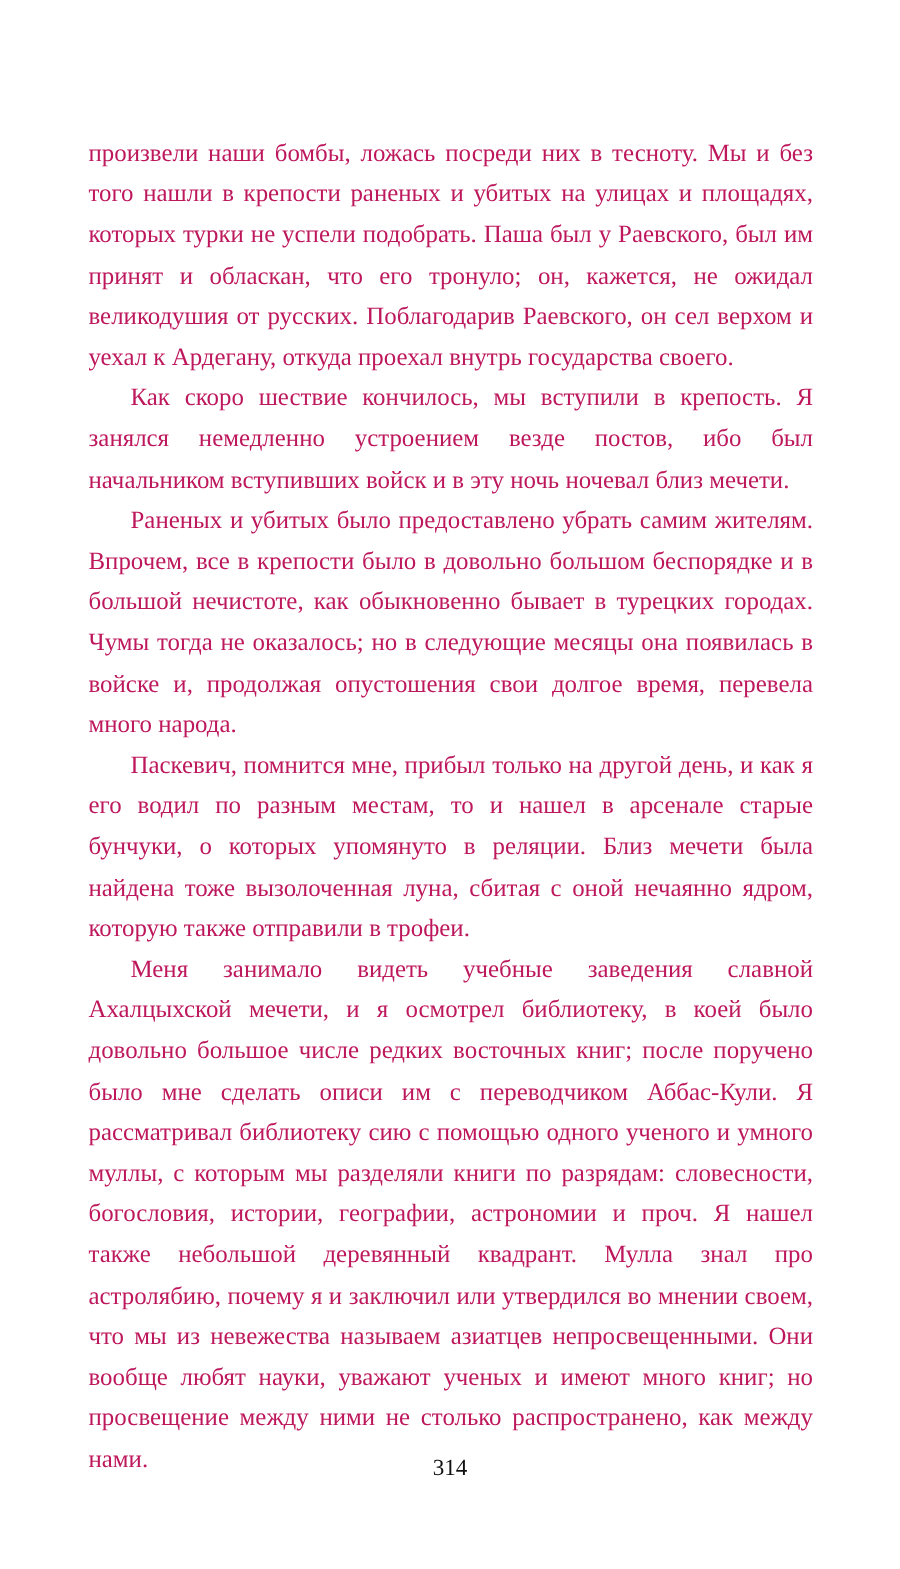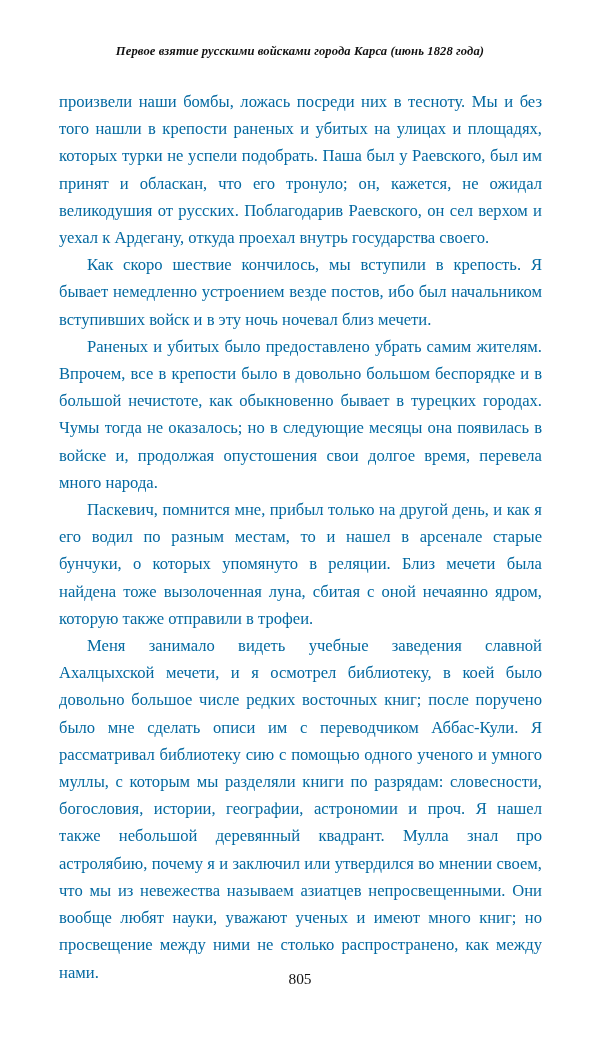--- a/index.html
+++ b/index.html
@@ -35,21 +35,21 @@
   }
   .body-text {
     position: absolute;
     top: 88px;
     left: 59px;
     width: 483px;
     font-size: 16.6px;
     line-height: 27.2px;
     text-align: justify;
     text-justify: inter-word;
-    color: #0369a1;
+    color: #be185d;
     hyphens: manual;
   }
   .body-text p {
     margin: 0;
     text-indent: 28px;
   }
   .body-text p.first {
     text-indent: 0;
   }
   .folio {
@@ -60,25 +60,24 @@
     text-align: center;
     font-size: 15.4px;
     color: #111;
   }
 </style>
 </head>
 <body>
 
 <div class="page">
 
-  <div class="running-head">Первое взятие русскими войсками города Карса (июнь 1828 года)</div>
 
   <div class="body-text">
     <p class="first">произвели наши бомбы, ложась посреди них в тесноту. Мы и без того нашли в крепости раненых и убитых на улицах и площадях, которых турки не успели подобрать. Паша был у Раевского, был им принят и обласкан, что его тронуло; он, кажется, не ожидал великодушия от русских. Поблагодарив Раевского, он сел верхом и уехал к Ардегану, откуда проехал внутрь государства своего.</p>
-    <p>Как скоро шествие кончилось, мы вступили в крепость. Я бывает немедленно устроением везде постов, ибо был начальником вступивших войск и в эту ночь ночевал близ мечети.</p>
+    <p>Как скоро шествие кончилось, мы вступили в крепость. Я занялся немедленно устроением везде постов, ибо был начальником вступивших войск и в эту ночь ночевал близ мечети.</p>
     <p>Раненых и убитых было предоставлено убрать самим жителям. Впрочем, все в крепости было в довольно большом беспорядке и в большой нечистоте, как обыкновенно бывает в турецких городах. Чумы тогда не оказалось; но в следующие месяцы она появилась в войске и, продолжая опустошения свои долгое время, перевела много народа.</p>
     <p>Паскевич, помнится мне, прибыл только на другой день, и как я его водил по разным местам, то и нашел в арсенале старые бунчуки, о которых упомянуто в реляции. Близ мечети была найдена тоже вызолоченная луна, сбитая с оной нечаянно ядром, которую также отправили в трофеи.</p>
     <p>Меня занимало видеть учебные заведения славной Ахалцыхской мечети, и я осмотрел библиотеку, в коей было довольно большое числе редких восточных книг; после поручено было мне сделать описи им с переводчиком Аббас-Кули. Я рассматривал библиотеку сию с помощью одного ученого и умного муллы, с которым мы разделяли книги по разрядам: словесности, богословия, истории, географии, астрономии и проч. Я нашел также небольшой деревянный квадрант. Мулла знал про астролябию, почему я и заключил или утвердился во мнении своем, что мы из невежества называем азиатцев непросвещенными. Они вообще любят науки, уважают ученых и имеют много книг; но просвещение между ними не столько распространено, как между нами.</p>
   </div>
 
-  <div class="folio">805</div>
+  <div class="folio">314</div>
 
 </div>
 
 </body></html>

